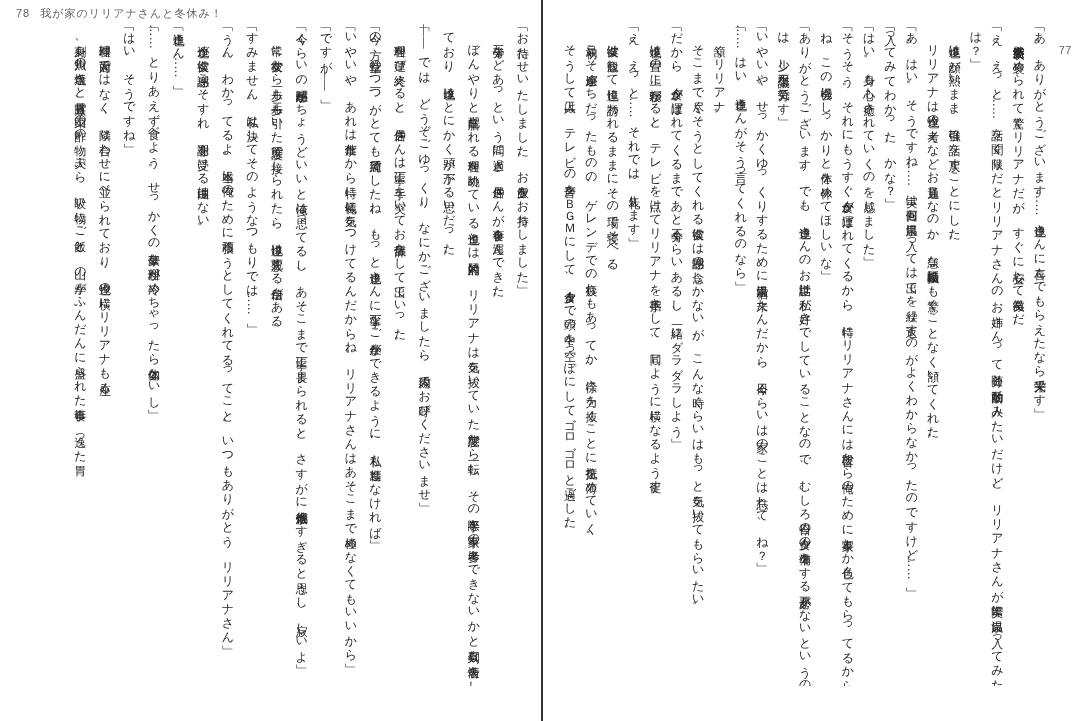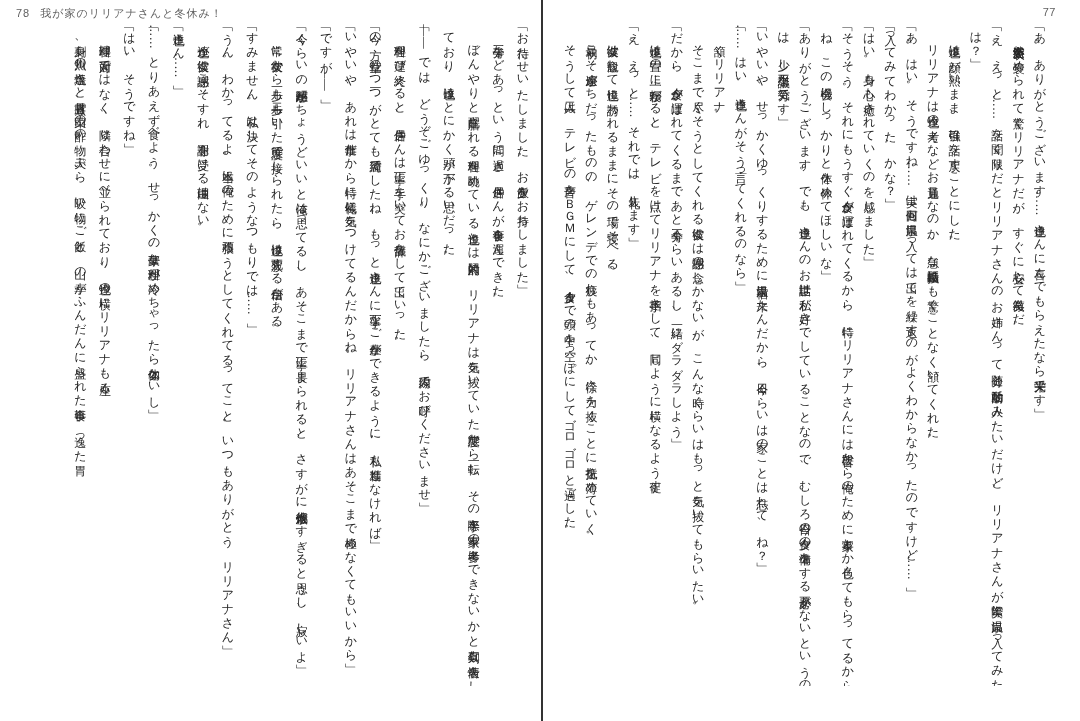--- a/index.html
+++ b/index.html
@@ -14,21 +14,21 @@
   .page-left{width:541px;}
   .page-right{width:537px;flex:1;}
   .divider{width:2px;height:721px;background:#333333;flex:0 0 2px;}
   .running-head{
     position:absolute;top:6px;
     font-family:"Liberation Sans",sans-serif;
     font-size:11px;color:#5f5f5f;letter-spacing:1px;
     white-space:nowrap;
   }
   .running-head.left{left:16px;}
-  .running-head.right{right:24px;letter-spacing:0.5px;}
+  .running-head.right{right:8px;letter-spacing:0.5px;margin-top:38px;}
   .folio{margin-right:10px;}
   .vtext{
     position:absolute;top:24px;bottom:35px;height:662px;
     writing-mode:vertical-rl;-webkit-writing-mode:vertical-rl;
     text-orientation:mixed;
     font-size:12px;letter-spacing:0.35px;
     color:#262626;
     overflow:hidden;
   }
   .page-left .vtext{right:6px;left:28px;line-height:2.05;}

